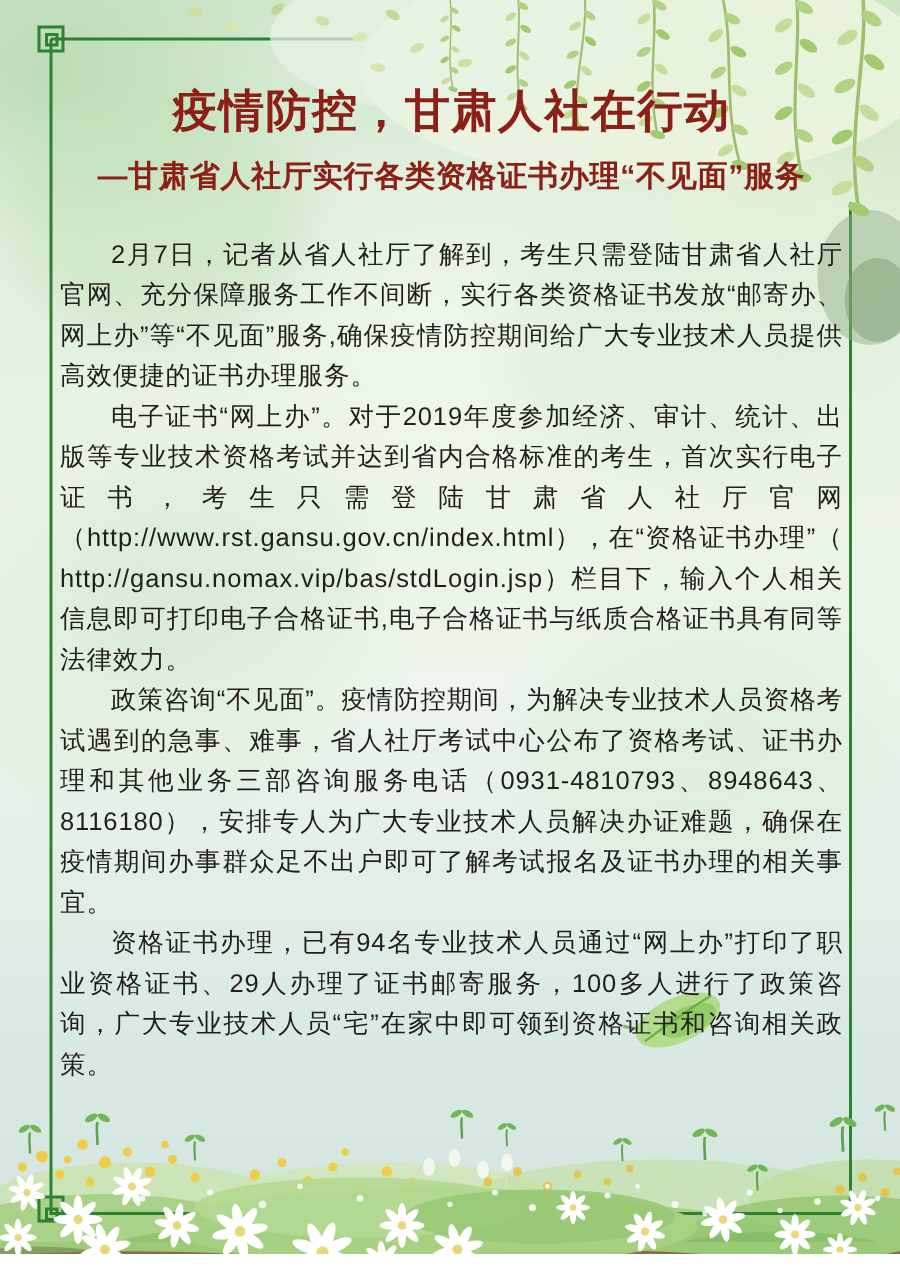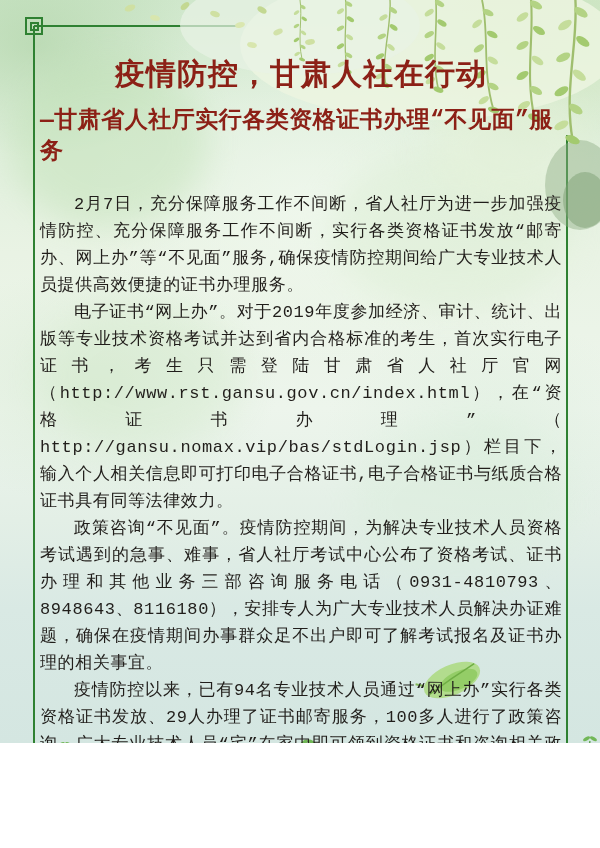--- a/index.html
+++ b/index.html
@@ -1,18 +1,18 @@
 <!DOCTYPE html>
 <html><head>
 <meta charset="utf-8">
 <style>
   html,body{margin:0;padding:0;background:#fff;}
   .page{
-    position:relative; width:600px; height:743px; overflow:hidden;
-    font-family:Liberation Mono, monospace;
+    position:relative; width:600px; height:836px; overflow:hidden;
+    font-family:Liberation Sans, sans-serif;
     background:
       radial-gradient(ellipse 220px 160px at 6% 6%, rgba(165,205,155,.50), transparent 70%),
       radial-gradient(ellipse 260px 170px at 90% 6%, rgba(200,224,170,.45), transparent 70%),
       radial-gradient(ellipse 320px 220px at 52% 28%, rgba(240,248,238,.85), transparent 72%),
       radial-gradient(ellipse 260px 170px at 16% 52%, rgba(210,232,205,.55), transparent 70%),
       radial-gradient(ellipse 240px 160px at 82% 58%, rgba(214,236,216,.45), transparent 70%),
       linear-gradient(180deg,#cfe7cb 0%,#ddeeda 14%,#e9f3e4 34%,#edf5ec 55%,#e3efe6 70%,#d9e9e4 82%,#d4e6e1 100%);
   }
   .splotch{position:absolute;border-radius:50%;filter:blur(16px);z-index:0;}
   .layer{position:absolute;left:0;top:0;z-index:1;}
@@ -21,21 +21,21 @@
   .corner{position:absolute;z-index:2;border:2px solid #2f8132;background:transparent;}
   .corner.outer{width:14px;height:14px;}
   .corner.inner{width:5px;height:5px;}
   
   .content{position:absolute;left:40px;right:38px;top:54px;z-index:4;color:#211e1b;}
   .content h1{
     margin:0 0 9px 0;text-align:center;font-size:30px;font-weight:bold;
     letter-spacing:1px;color:#8c2016;
   }
   .content h2{
-    margin:0 0 25px 0;font-size:23px;font-weight:bold;
+    margin:0 0 25px 0;text-align:center;font-size:20px;font-weight:bold;
     letter-spacing:.5px;color:#8c2016;
   }
   .content p{
     margin:0;font-size:17px;line-height:27px;text-align:justify;
     text-indent:2em;letter-spacing:.6px;
   }
   svg{display:block;}
 </style>
 </head>
 <body>
@@ -255,19 +255,19 @@
       <use href="#sprout" transform="translate(470,25) scale(1.1)"></use>
       <use href="#sprout" transform="translate(505,48) scale(0.9)"></use>
       <use href="#sprout" transform="translate(562,18) scale(1.2)"></use>
       <use href="#sprout" transform="translate(590,8) scale(0.9)"></use>
     </g>
   </svg>
 
   <div class="content">
     <h1 style="color: rgb(140, 32, 22);">疫情防控，甘肃人社在行动</h1>
     <h2 style="color: rgb(140, 32, 22);">—甘肃省人社厅实行各类资格证书办理“不见面”服务</h2>
-    <p>2月7日，充分保障服务工作不间断，省人社厅为进一步加强疫情防控、充分保障服务工作不间断，实行各类资格证书发放“邮寄办、网上办”等“不见面”服务,确保疫情防控期间给广大专业技术人员提供高效便捷的证书办理服务。</p>
+    <p>2月7日，记者从省人社厅了解到，考生只需登陆甘肃省人社厅官网、充分保障服务工作不间断，实行各类资格证书发放“邮寄办、网上办”等“不见面”服务,确保疫情防控期间给广大专业技术人员提供高效便捷的证书办理服务。</p>
     <p>电子证书“网上办”。对于2019年度参加经济、审计、统计、出版等专业技术资格考试并达到省内合格标准的考生，首次实行电子证书，考生只需登陆甘肃省人社厅官网（http://www.rst.gansu.gov.cn/index.html），在“资格证书办理”（ http://gansu.nomax.vip/bas/stdLogin.jsp）栏目下，输入个人相关信息即可打印电子合格证书,电子合格证书与纸质合格证书具有同等法律效力。</p>
     <p>政策咨询“不见面”。疫情防控期间，为解决专业技术人员资格考试遇到的急事、难事，省人社厅考试中心公布了资格考试、证书办理和其他业务三部咨询服务电话（0931-4810793、8948643、8116180），安排专人为广大专业技术人员解决办证难题，确保在疫情期间办事群众足不出户即可了解考试报名及证书办理的相关事宜。</p>
-    <p>疫情防控以来，已有94名专业技术人员通过“网上办”实行各类资格证书发放、29人办理了证书邮寄服务，100多人进行了政策咨询，广大专业技术人员“宅”在家中即可领到资格证书和咨询相关政策。</p>
+    <p>资格证书办理，已有94名专业技术人员通过“网上办”打印了职业资格证书、29人办理了证书邮寄服务，100多人进行了政策咨询，广大专业技术人员“宅”在家中即可领到资格证书和咨询相关政策。</p>
   </div>
 
 </div>
 
 </body></html>

